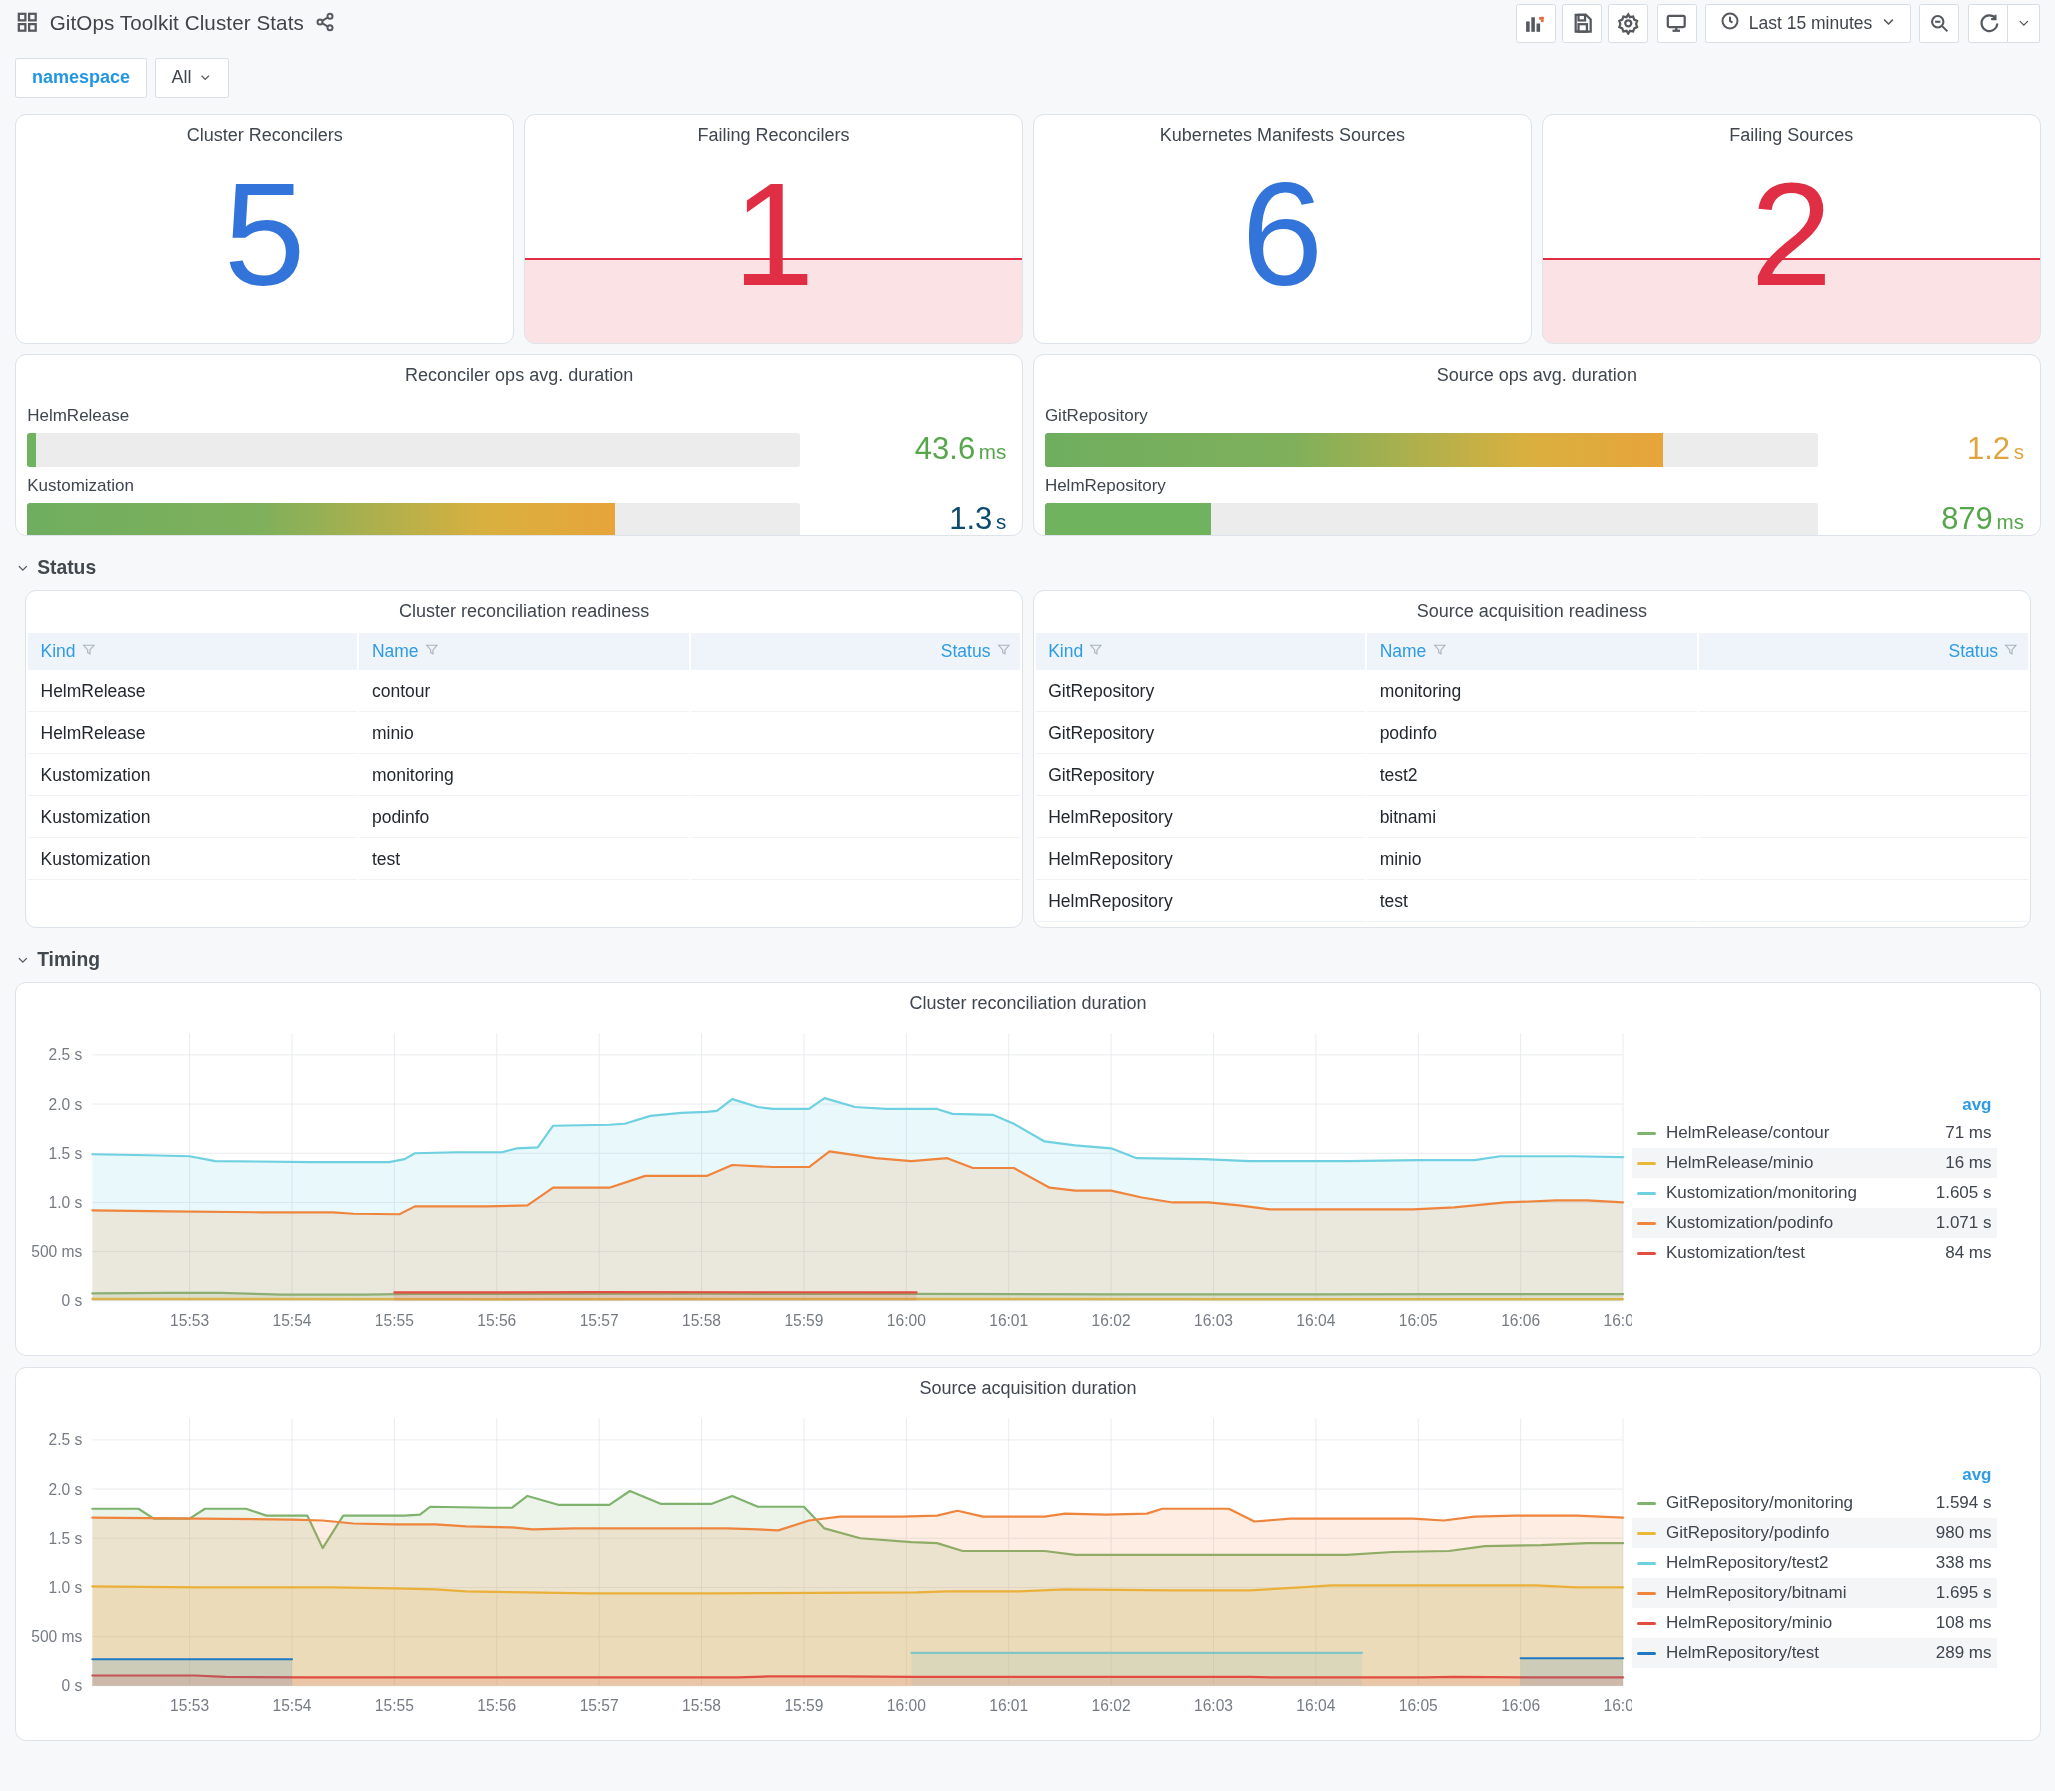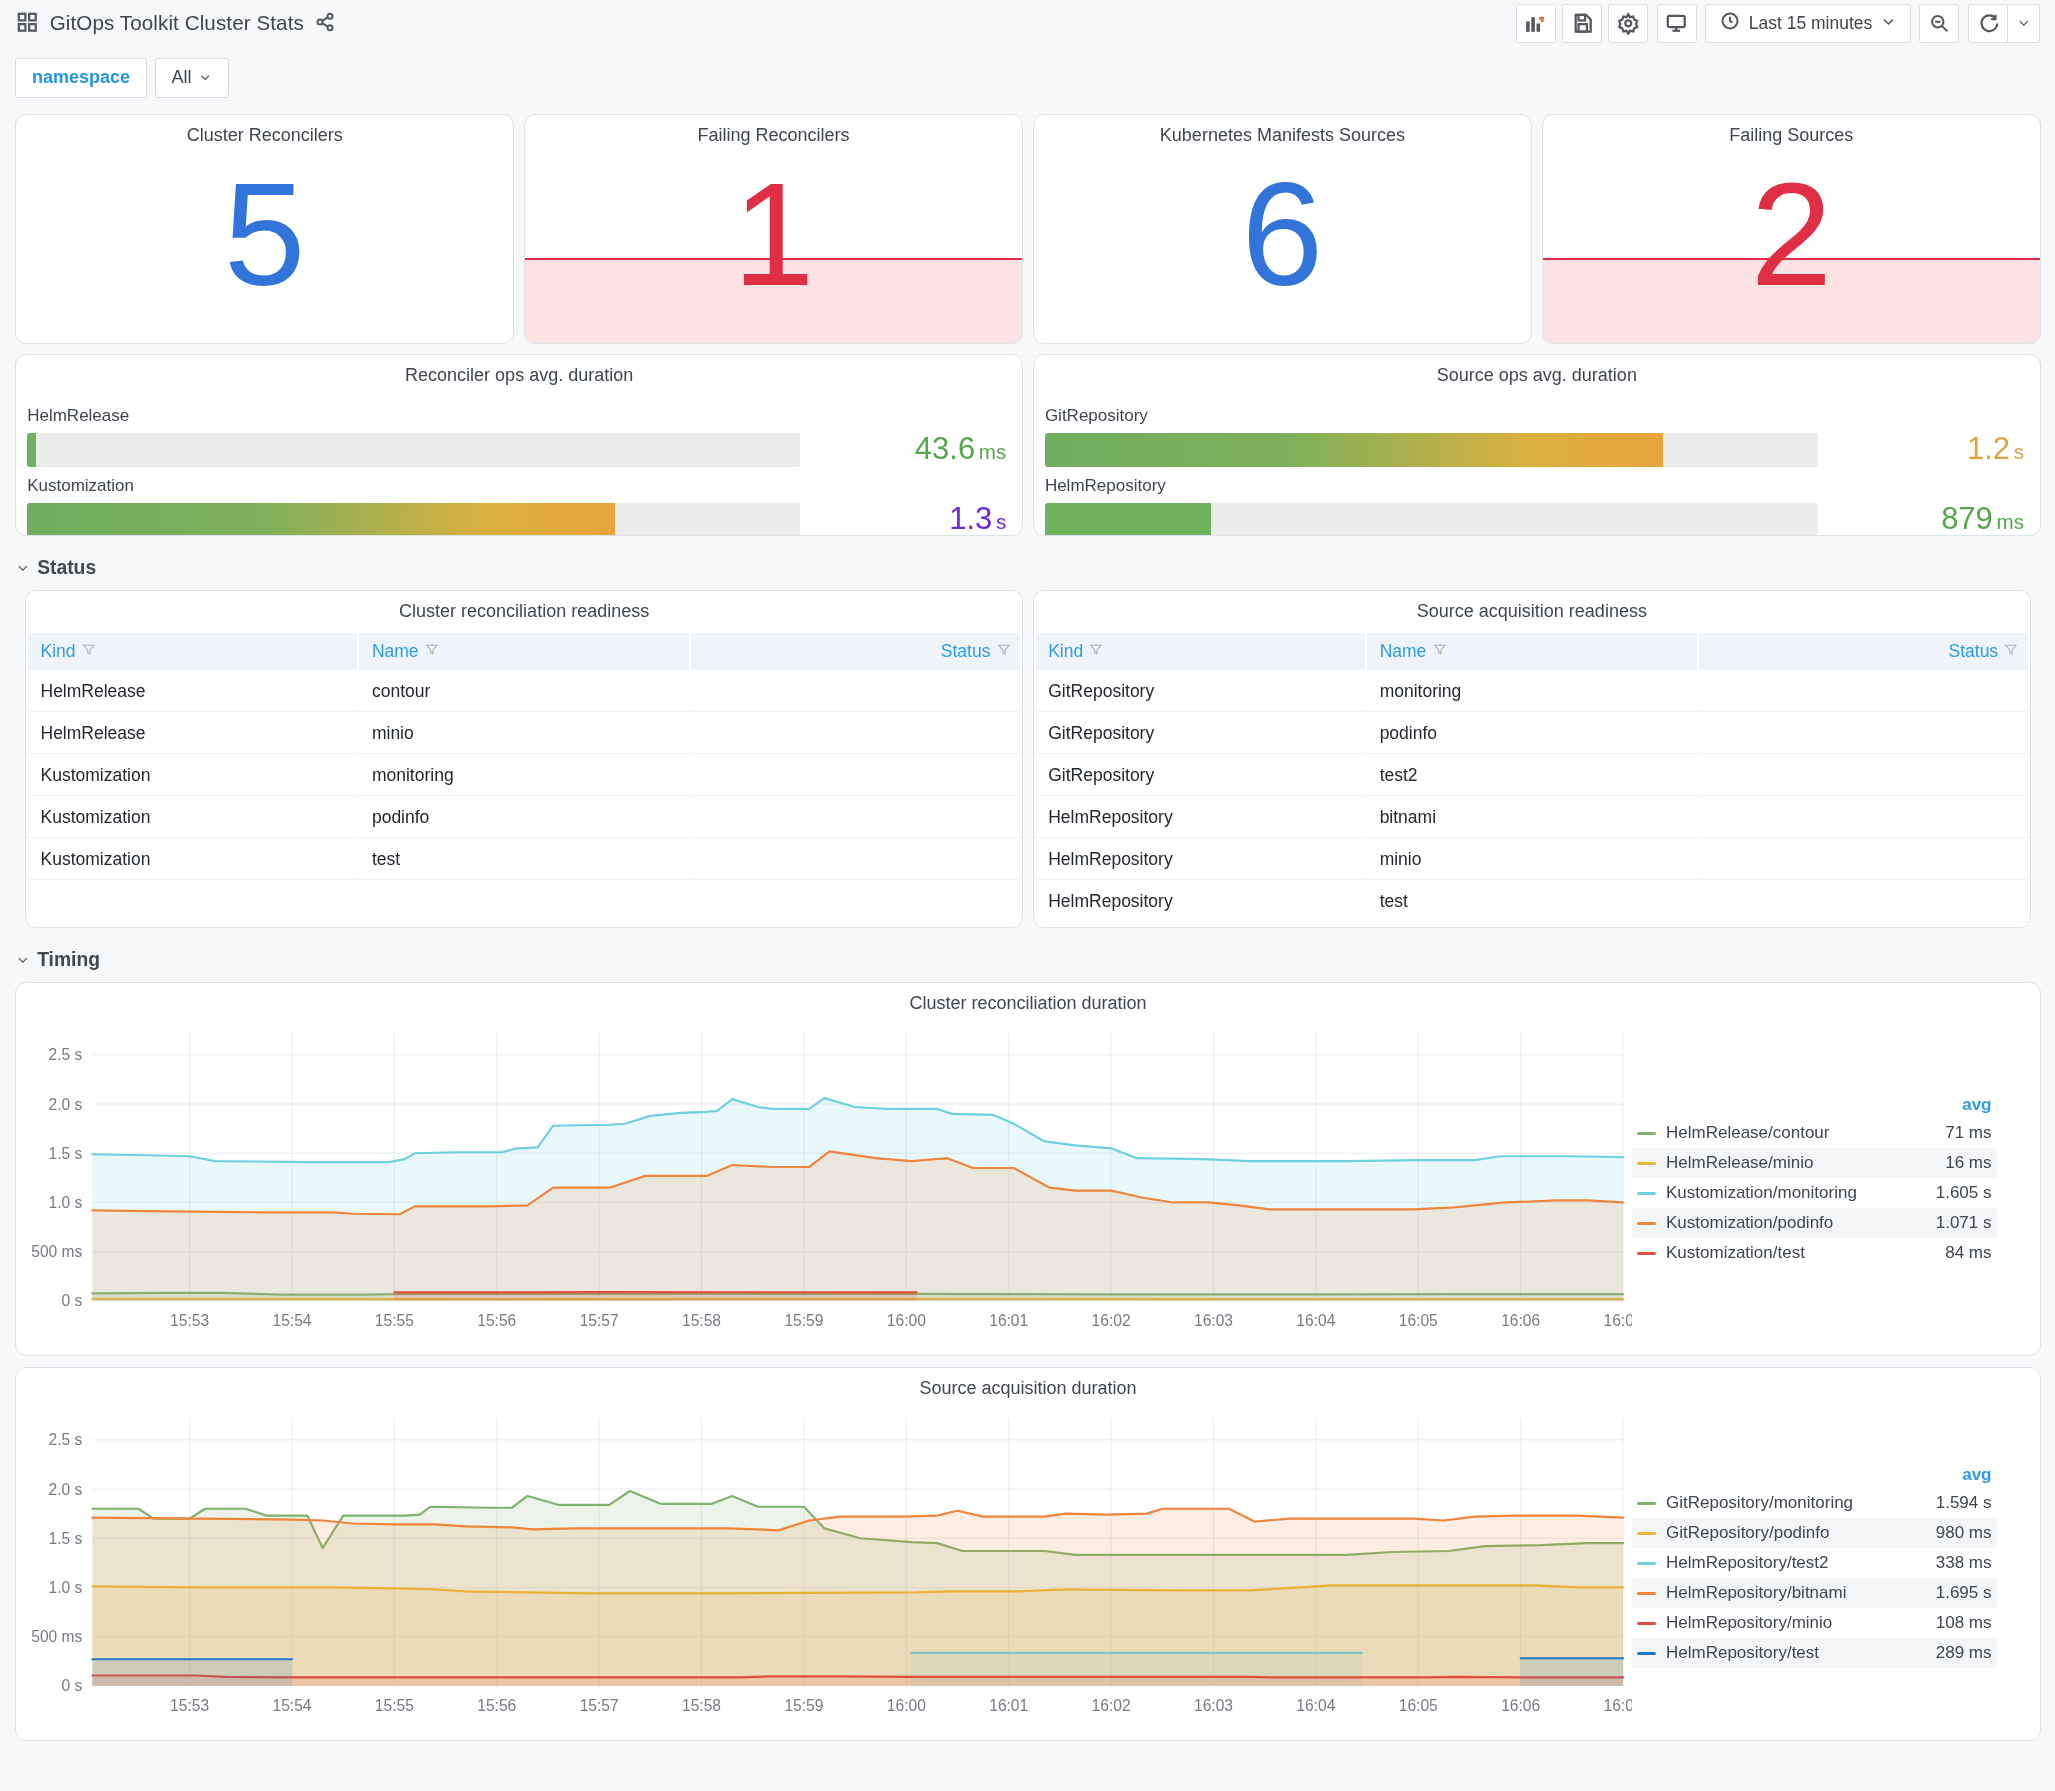--- a/index.html
+++ b/index.html
@@ -218,21 +218,21 @@
               </div>
             <div class="gauge-val" style="color:#56A64B"><span>43.6</span><span class="unit">ms</span></div>
           </div>
         </div>
         <div class="gauge-row">
           <div class="gauge-label">Kustomization</div>
           <div class="gauge-line">
             <div class="gauge-track">
                 <div class="gauge-fill fill-gradient" style="width: 76%;"></div>
               </div>
-            <div class="gauge-val" style="color:#6d28d9"><span>1.3</span><span class="unit">s</span></div>
+            <div class="gauge-val" style="color:#0c4a6e"><span>1.3</span><span class="unit">s</span></div>
           </div>
         </div>
       </div>
     </div>
     <div class="panel">
       <div class="panel-title">Source ops avg. duration</div>
       <div class="gauge-body">
         <div class="gauge-row">
           <div class="gauge-label">GitRepository</div>
           <div class="gauge-line">

